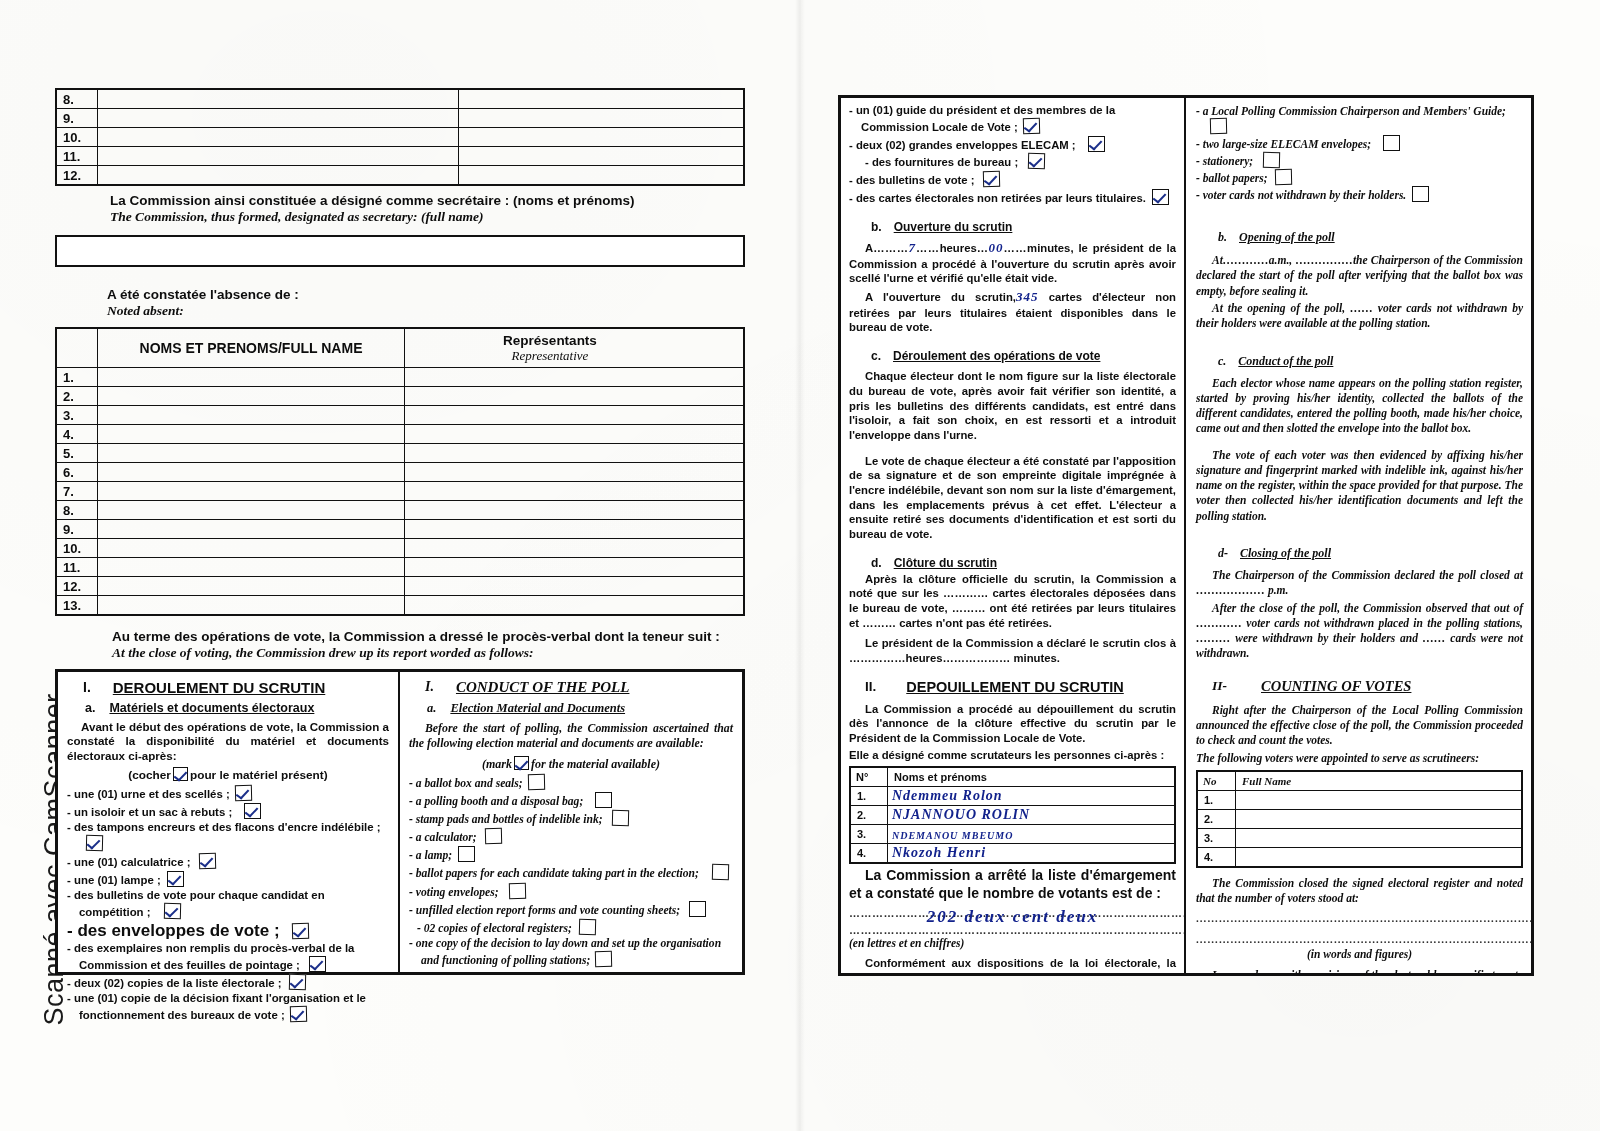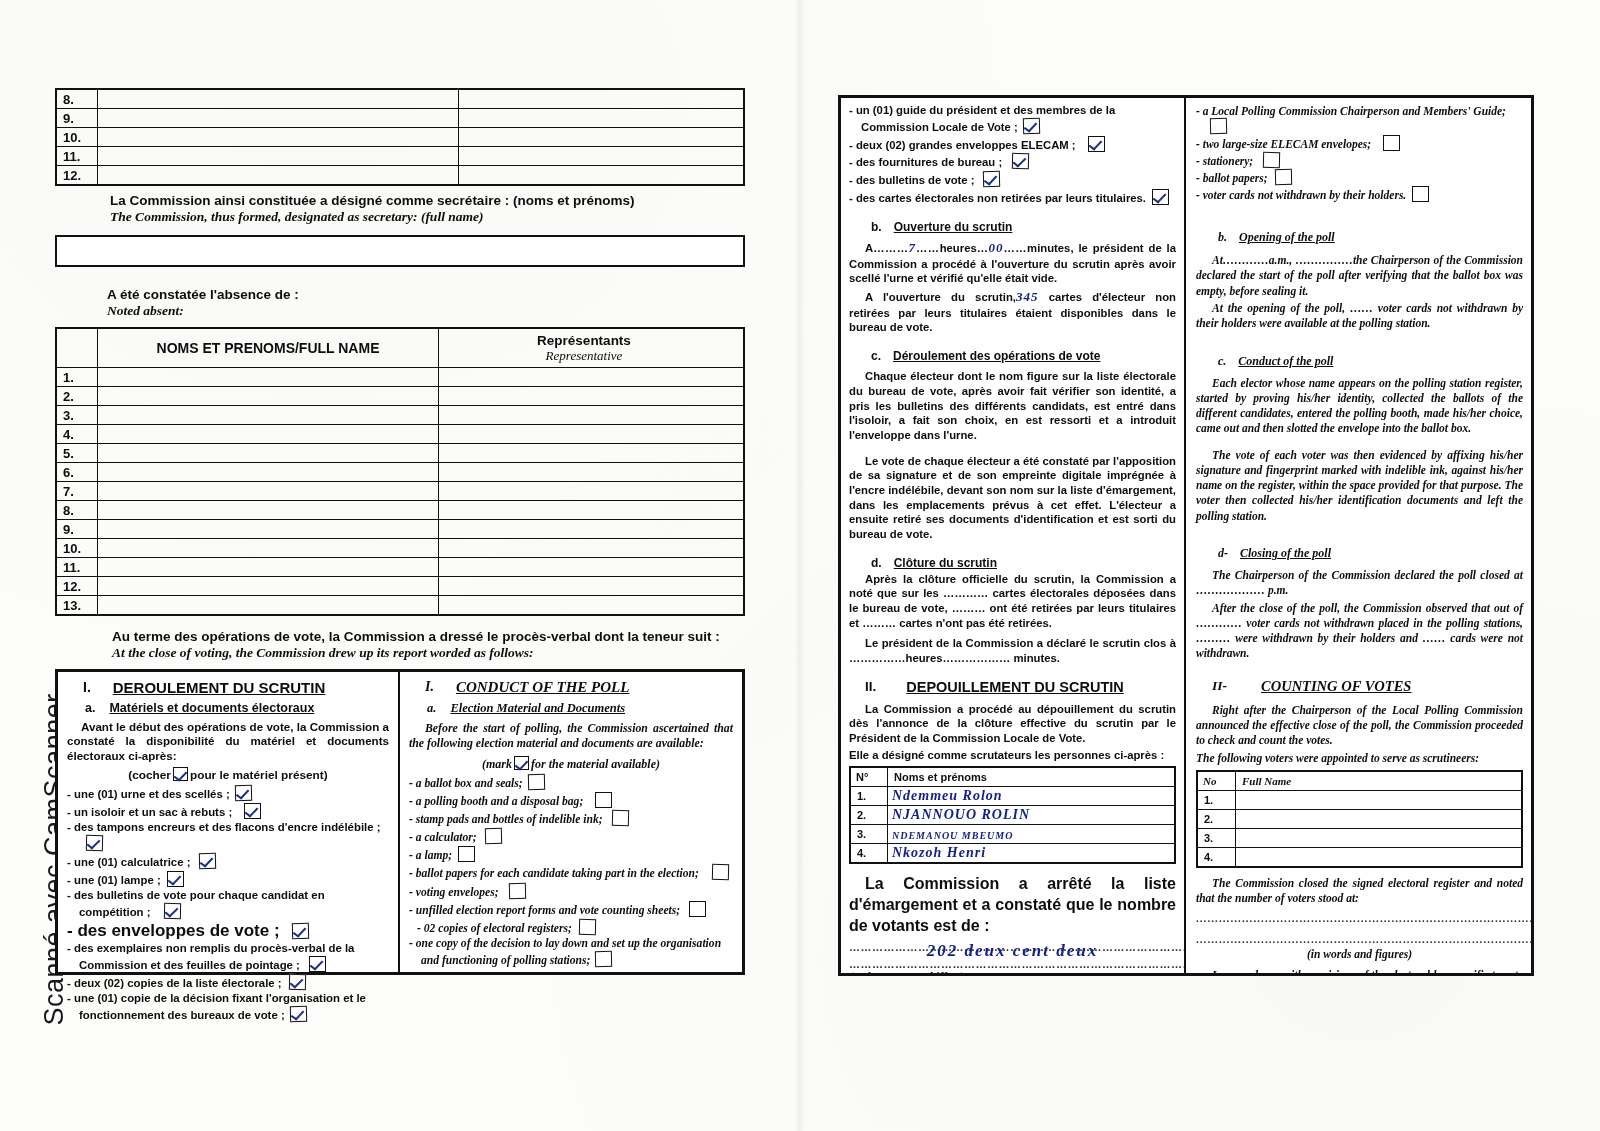--- a/index.html
+++ b/index.html
@@ -106,21 +106,21 @@
     <div style="margin:20px 0 0 52px;">
       <div class="fr" style="font-size:13.5px;">A été constatée l'absence de :</div>
       <div class="en" style="font-size:13.5px;margin-top:1px;">Noted absent:</div>
     </div>
 
     <table class="grid outer2" style="margin-top:8px;" id="absent-table">
       <thead>
         <tr>
           <th style="width:34px;"></th>
           <th style="height:38px;text-align:center;font-size:14px;">NOMS ET PRENOMS/FULL NAME</th>
-          <th style="width:290px;text-align:center;padding-right:14px;">
+          <th style="width:290px;text-align:center;padding-right:48px;">
             <div class="fr" style="font-size:13.5px;">Représentants</div>
             <div class="en" style="font-size:13px;font-weight:normal;">Representative</div>
           </th>
         </tr>
       </thead>
       <tbody id="absent-rows">
           <tr>
             <td class="num">1.</td>
             <td></td>
             <td></td>
@@ -250,21 +250,21 @@
       </div>
     </div>
   </div>
 
   <div class="page framed" style="left:838px;top:95px;width:690px;height:875px;display:flex;background:#fff;">
 
     <div style="width:50%;border-right:2.5px solid #111;padding:6px 8px 0 8px;box-sizing:border-box;overflow:hidden;">
       <ul id="r-fr-items" style="list-style:none;margin:0;padding:0;">
           <li class="fr" style="display: block; margin: 0px 0px 1px; padding-left: 12px; text-indent: -12px; line-height: 1.22; font-size: 11.3px;"><span>- </span><span>un (01) guide du président et des membres de la Commission Locale de Vote ; </span><span class="cb tick" style="margin-left: 2px; transform: rotate(-1.4deg);"></span></li>
           <li class="fr" style="display: block; margin: 0px 0px 1px; padding-left: 12px; text-indent: -12px; line-height: 1.22; font-size: 11.3px;"><span>- </span><span>deux (02) grandes enveloppes ELECAM ; </span><span class="cb tick" style="margin-left: 9px; transform: rotate(0deg);"></span></li>
-          <li class="fr" style="display: block; margin: 0px 0px 1px; padding-left: 12px; text-indent: -12px; line-height: 1.22; font-size: 11.3px;"><span>- </span><span>des fournitures de bureau ; </span><span class="cb tick" style="margin-left: 7px; transform: rotate(1.4deg);"></span></li>
+          <li class="fr" style="display: block; margin: 0px 16px 1px; padding-left: 12px; text-indent: -12px; line-height: 1.22; font-size: 11.3px;"><span>- </span><span>des fournitures de bureau ; </span><span class="cb tick" style="margin-left: 7px; transform: rotate(1.4deg);"></span></li>
           <li class="fr" style="display: block; margin: 0px 0px 1px; padding-left: 12px; text-indent: -12px; line-height: 1.22; font-size: 11.3px;"><span>- </span><span>des bulletins de vote ; </span><span class="cb tick" style="margin-left: 5px; transform: rotate(-1.4deg);"></span></li>
           <li class="fr" style="display: block; margin: 0px 0px 1px; padding-left: 12px; text-indent: -12px; line-height: 1.22; font-size: 11.3px;"><span>- </span><span>des cartes électorales non retirées par leurs titulaires. </span><span class="cb tick" style="margin-left: 3px; transform: rotate(0deg);"></span></li>
         </ul>
 
       <div style="display:flex;gap:12px;padding-left:22px;margin-top:14px;">
         <span class="fr" style="font-size:12px;">b.</span>
         <span class="fr ttl" style="font-size:12px;">Ouverture du scrutin</span>
       </div>
       <div class="fr" style="font-size:11.3px;text-align:justify;margin-top:6px;line-height:1.3;">
         <span style="padding-left:16px;">A</span><span class="dots">………</span><span class="hw" style="font-size:13px;">7</span><span class="dots">……</span><span>heures</span><span class="dots">…</span><span class="hw" style="font-size:13px;">00</span><span class="dots">……</span><span>minutes, le président de la Commission a procédé à l'ouverture du scrutin après avoir scellé l'urne et vérifié qu'elle était vide.</span>
@@ -314,21 +314,21 @@
               <td class="num" style="width: 30px; font-size: 11px;">3.</td>
               <td style="padding: 0px 4px;"><span class="hw" style="font-size: 10px;">NDEMANOU MBEUMO</span></td>
             </tr>
             <tr>
               <td class="num" style="width: 30px; font-size: 11px;">4.</td>
               <td style="padding: 0px 4px;"><span class="hw" style="font-size: 14px;">Nkozoh Henri</span></td>
             </tr>
           </tbody>
       </table>
 
-      <div class="fr" style="font-size:16px;text-align:justify;margin-top:10px;text-indent:16px;line-height:1.3;">La Commission a arrêté la liste d'émargement et a constaté que le nombre de votants est de :</div>
+      <div class="fr" style="font-size:14px;text-align:justify;margin-top:2px;text-indent:16px;line-height:1.3;">La Commission a arrêté la liste d'émargement et a constaté que le nombre de votants est de :</div>
       <div style="margin-top:4px;">
         <div class="fr dots" style="font-size:11px;color:#2a2a2a;">…………………………………………………………………………………</div>
         <div class="hw" style="font-size:17px;text-align:center;margin:-12px 0 -3px 0;letter-spacing:2px;">202 deux cent deux</div>
         <div class="fr dots" style="font-size:11px;color:#2a2a2a;">…………………………………………………………………………………</div>
       </div>
       <div class="en" style="font-size:11.5px;text-align:left;margin-top:1px;">(en lettres et en chiffres)</div>
 
       <div class="fr" style="font-size:11.3px;text-align:justify;margin-top:7px;text-indent:16px;line-height:1.3;">Conformément aux dispositions de la loi électorale, la Commission a procédé au dépouillement du scrutin, avec l'assistance des scrutateurs, de la manière suivante :</div>
 
     </div>

